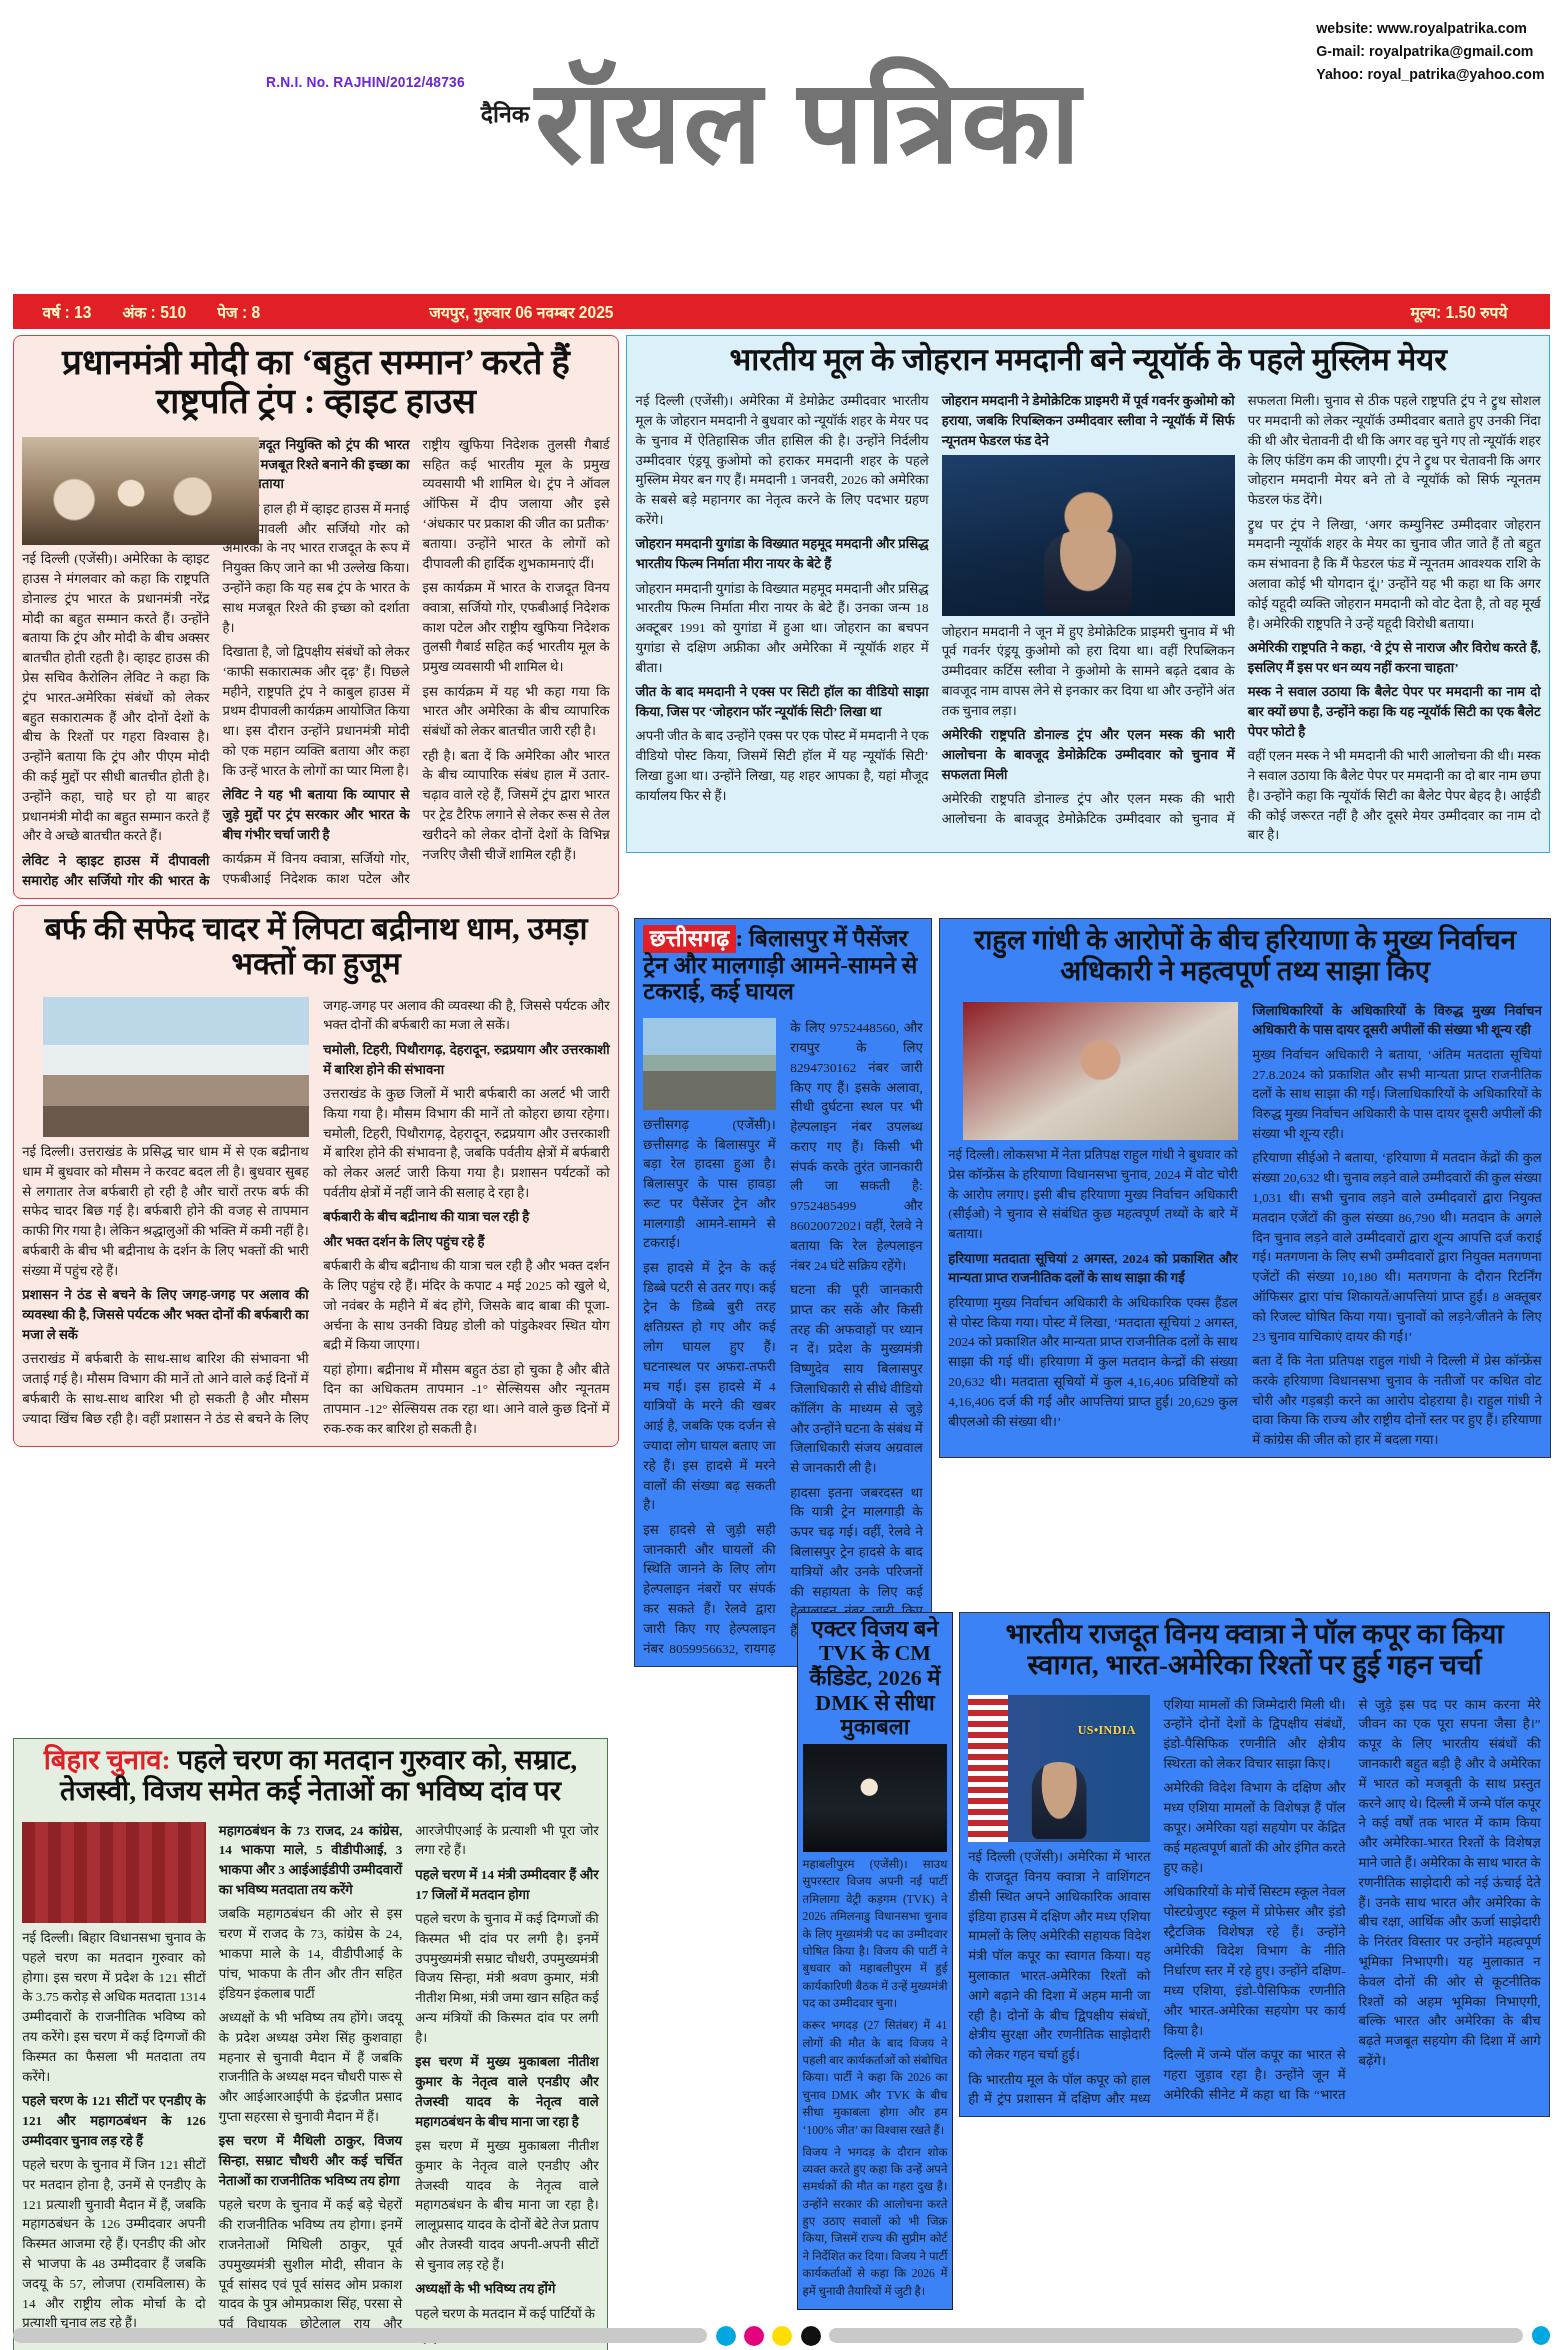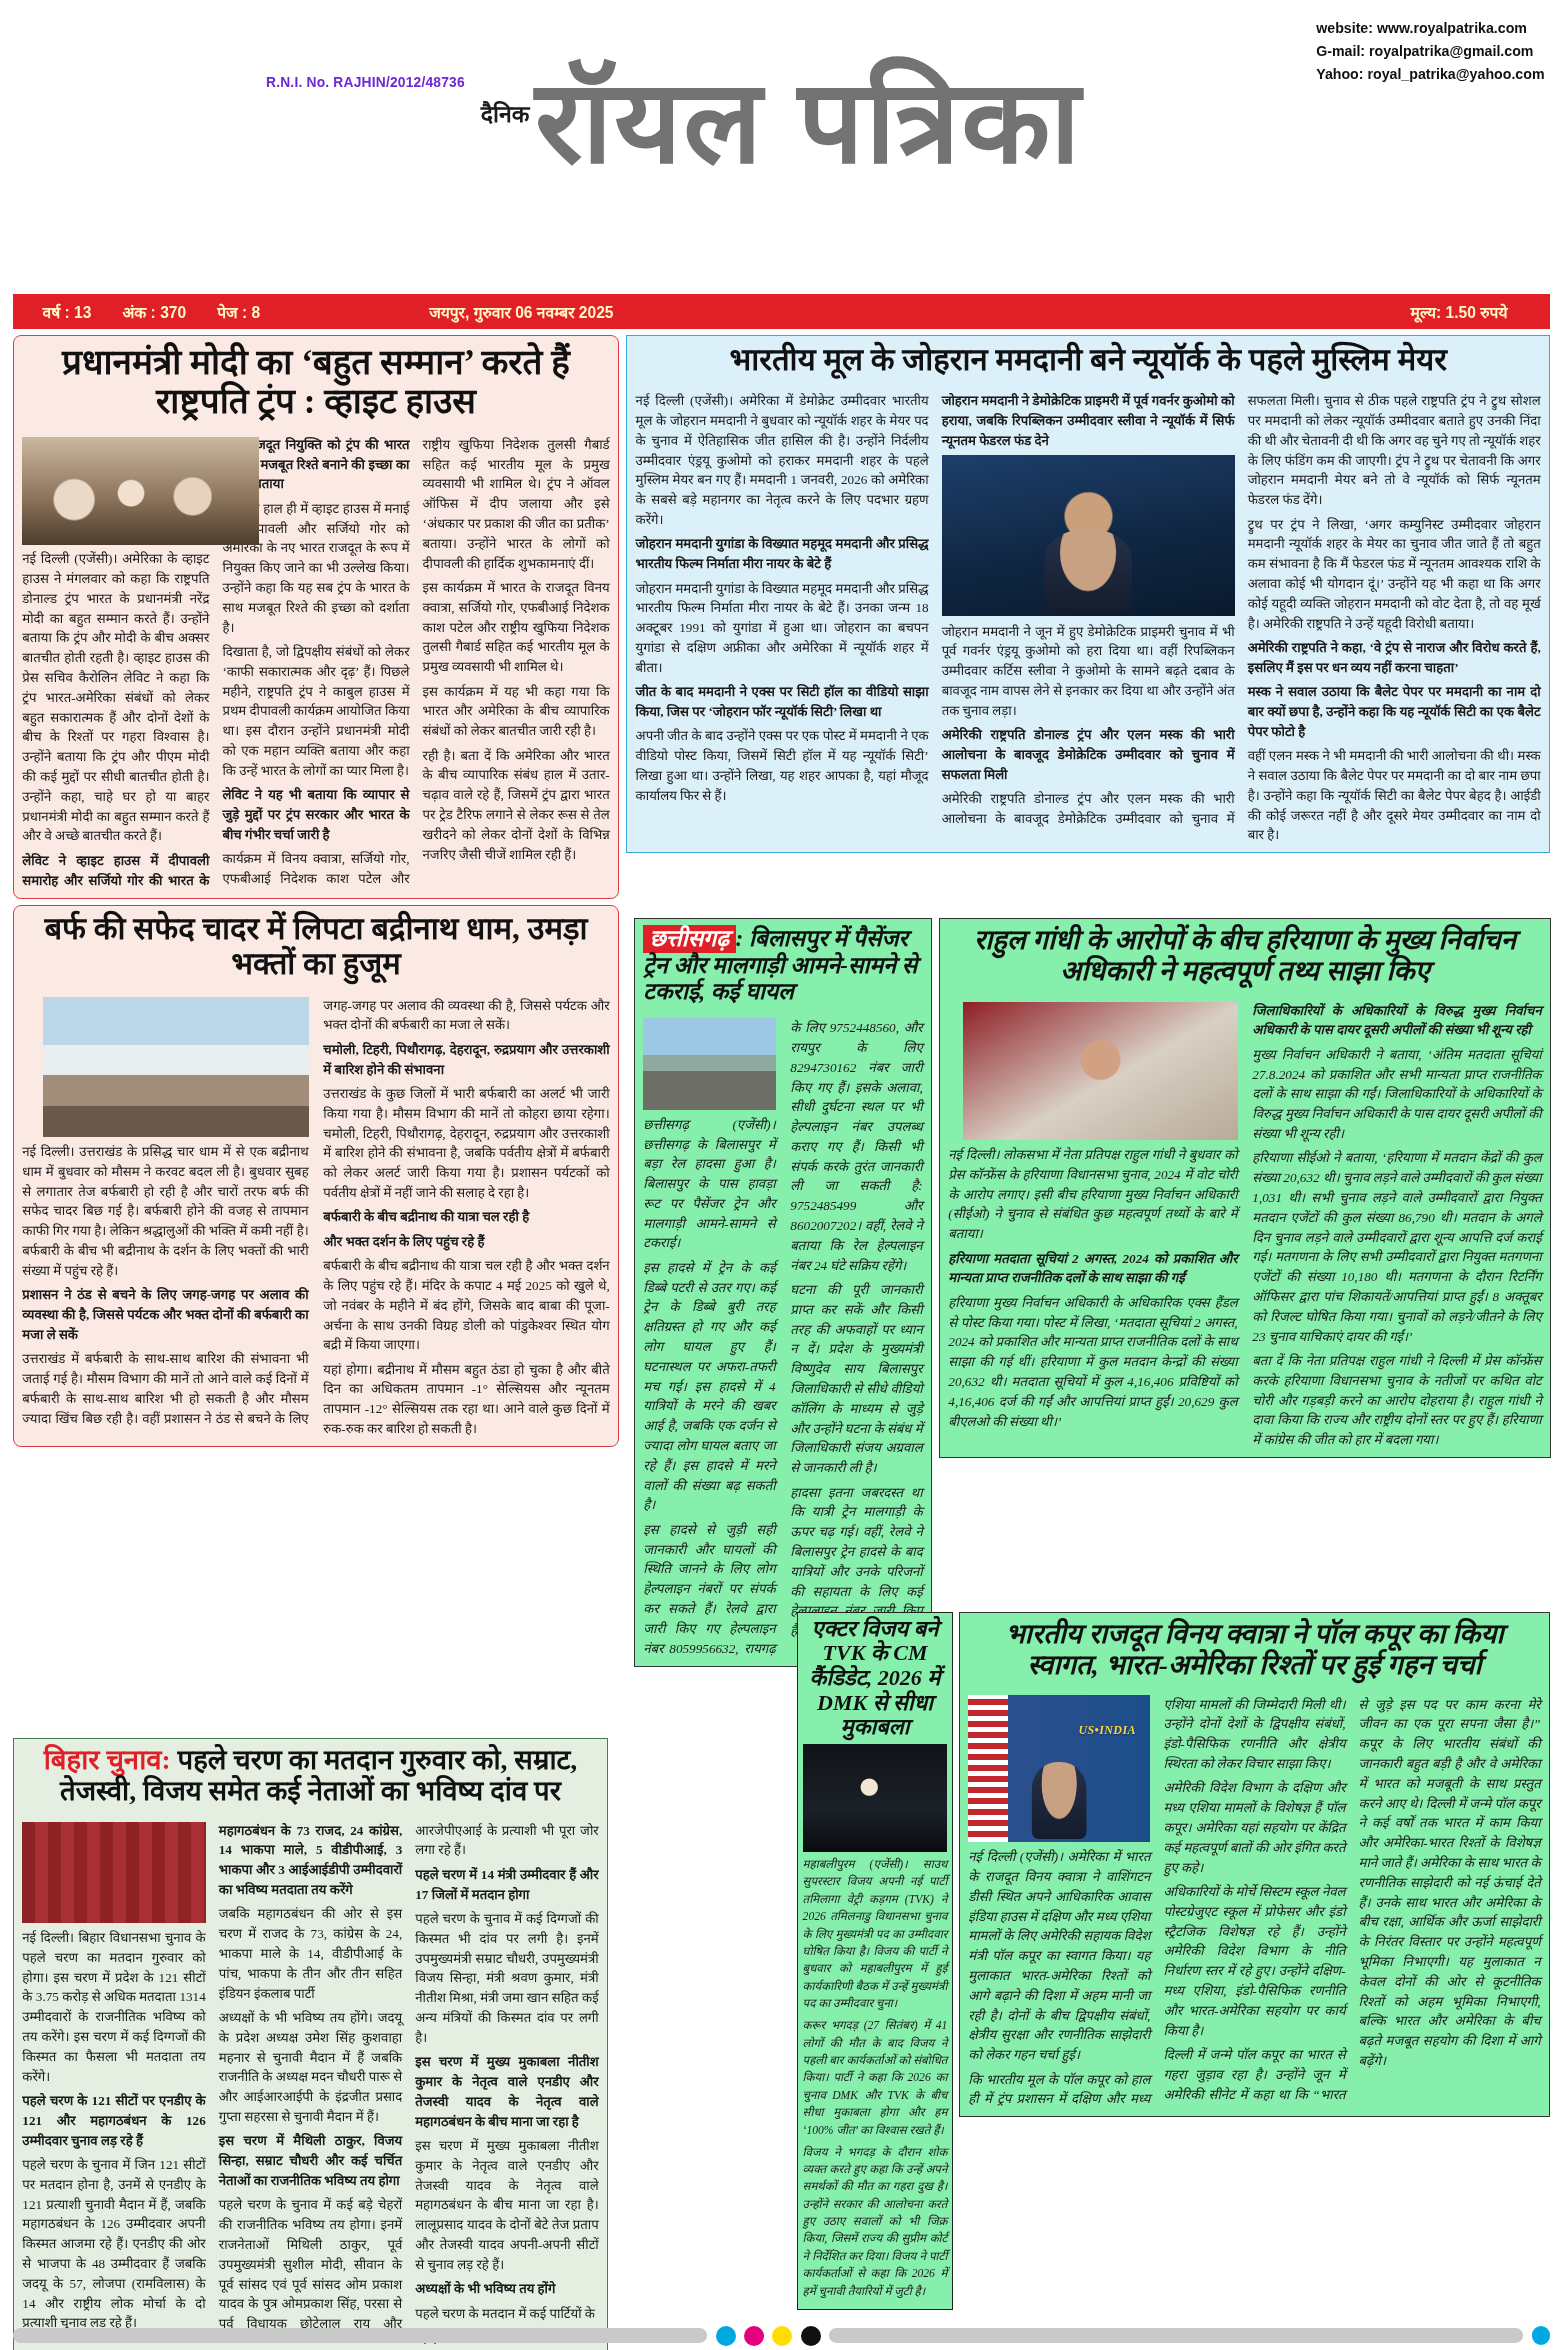--- a/index.html
+++ b/index.html
@@ -34,21 +34,21 @@
   .col-left{width:606px;flex:0 0 606px;}
   .col-right{flex:1;margin-left:7.3px;}
 
   .box{border:0.9px solid #e03b45;box-sizing:border-box;margin-bottom:6.4px;}
   .box.blue{border-color:#3aa8d8;}
   .box.green{border-color:#4a7a4a;}
   .box.dark{border-color:#333;}
   .bg-peach{background:#fbeae4;border-radius:8px;}
   .bg-blue{background:#dcf0fa;}
   .bg-mint{background:#e4efe2;}
-  .bg-white{background:#86efac;font-style:italic;}
+  .bg-white{background:#3b82f6;}
 
   h1.hl{margin:0;padding:6.4px 8.3px 7.3px;text-align:center;line-height:1.12;color:#111;
     font-family:"Liberation Serif","DejaVu Serif",serif;font-weight:700;}
   .hl-xl{font-size:35px;}
   .hl-lg{font-size:31px;}
   .hl-md{font-size:27.5px;}
   .hl-sm{font-size:23px;}
   .hl-xs{font-size:22px;}
   .tag-red{color:#e02026;}
   .tag-red-bg{background:#e02026;color:#fff;padding:0.9px 6.4px;display:inline-block;}
@@ -117,21 +117,21 @@
       <div>Yahoo: royal_patrika@yahoo.com</div>
     </div>
     <div class="rni">R.N.I. No. RAJHIN/2012/48736</div>
     <div class="logo-wrap">
       <span class="logo-dainik">दैनिक</span><span class="logo-main">रॉयल पत्रिका</span>
     </div>
   </div>
 
   <div class="infobar">
     <span class="seg">वर्ष : 13</span>
-    <span class="seg">अंक : 370</span>
+    <span class="seg">अंक : 510</span>
     <span class="seg">पेज : 8</span>
     <span class="seg sp-date">जयपुर, गुरुवार 06 नवम्बर 2025</span>
     <span class="seg sp-price">मूल्य: 1.50 रुपये</span>
   </div>
 
   <div class="grid">
 
     <div class="col-left">
 
       <div class="box bg-peach">

